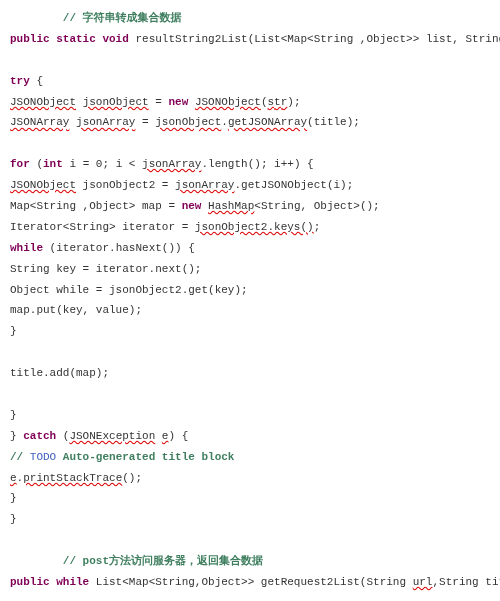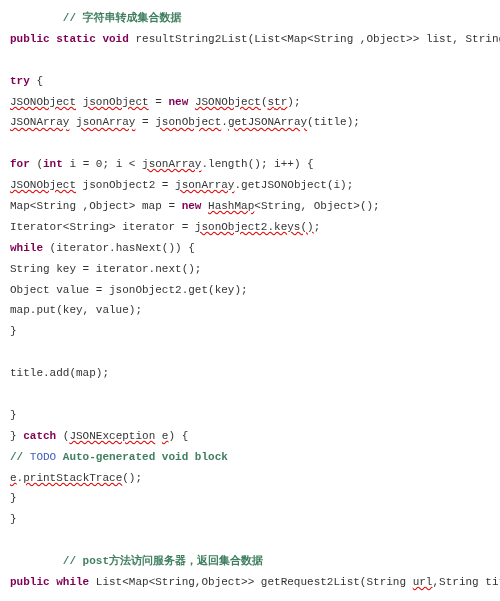--- a/index.html
+++ b/index.html
@@ -34,29 +34,29 @@
 <span class="line"><span class="kw">try</span><span> {</span></span>
 <span class="line"><span class="err">JSONObject</span> <span class="err">jsonObject</span><span> = </span><span class="kw">new</span> <span class="err">JSONObject</span><span>(</span><span class="err">str</span><span>);</span></span>
 <span class="line"><span class="err">JSONArray</span> <span class="err">jsonArray</span><span> = </span><span class="err">jsonObject</span><span>.</span><span class="err">getJSONArray</span><span>(title);</span></span>
 <span class="line"> </span>
 <span class="line"><span class="kw">for</span><span> (</span><span class="kw">int</span><span> i = 0; i &lt; </span><span class="err">jsonArray</span><span>.length(); i++) {</span></span>
 <span class="line"><span class="err">JSONObject</span><span> jsonObject2 = </span><span class="err">jsonArray</span><span>.getJSONObject(i);</span></span>
 <span class="line"><span>Map&lt;String ,Object&gt; map = </span><span class="kw">new</span> <span class="err">HashMap</span><span>&lt;String, Object&gt;();</span></span>
 <span class="line"><span>Iterator&lt;String&gt; iterator = </span><span class="err">jsonObject2.keys()</span><span>;</span></span>
 <span class="line"><span class="kw">while</span><span> (iterator.hasNext()) {</span></span>
 <span class="line"><span>String key = iterator.next();</span></span>
-<span class="line"><span>Object value = jsonObject2.get(key);</span></span>
+<span class="line"><span>Object while = jsonObject2.get(key);</span></span>
 <span class="line"><span>map.put(key, value);</span></span>
 <span class="line"><span>}</span></span>
 <span class="line"> </span>
 <span class="line"><span>title.add(map);</span></span>
 <span class="line"> </span>
 <span class="line"><span>}</span></span>
 <span class="line"><span>} </span><span class="kw">catch</span><span> (</span><span class="err">JSONException</span> <span class="err">e</span><span>) {</span></span>
-<span class="line"><span class="comment-green">// </span><span class="comment-blue">TODO</span><span class="comment-green"> Auto-generated void block</span></span>
+<span class="line"><span class="comment-green">// </span><span class="comment-blue">TODO</span><span class="comment-green"> Auto-generated title block</span></span>
 <span class="line"><span class="err">e</span><span>.</span><span class="err">printStackTrace</span><span>();</span></span>
 <span class="line"><span>}</span></span>
 <span class="line"><span>}</span></span>
 <span class="line"> </span>
 <span class="line">        <span class="comment-green">// post方法访问服务器，返回集合数据</span></span>
 <span class="line"><span class="kw">public while</span><span> List&lt;Map&lt;String,Object&gt;&gt; getRequest2List(String </span><span class="err">url</span><span>,String title){</span></span>
 <span class="line"> </span>
 
 
 

